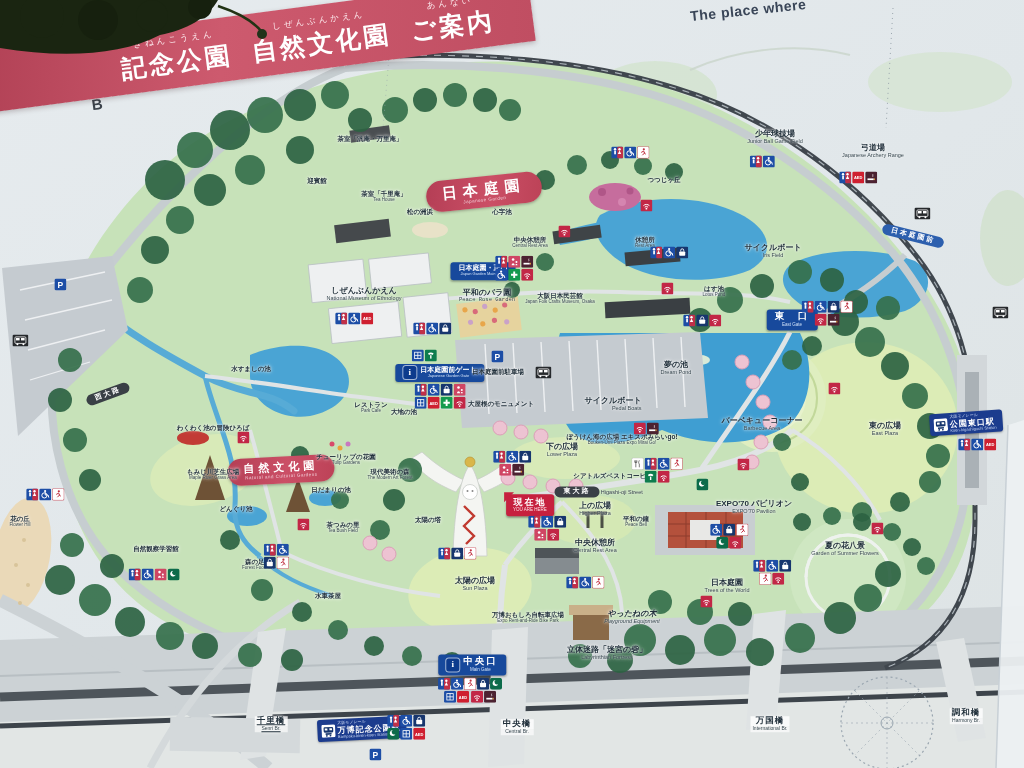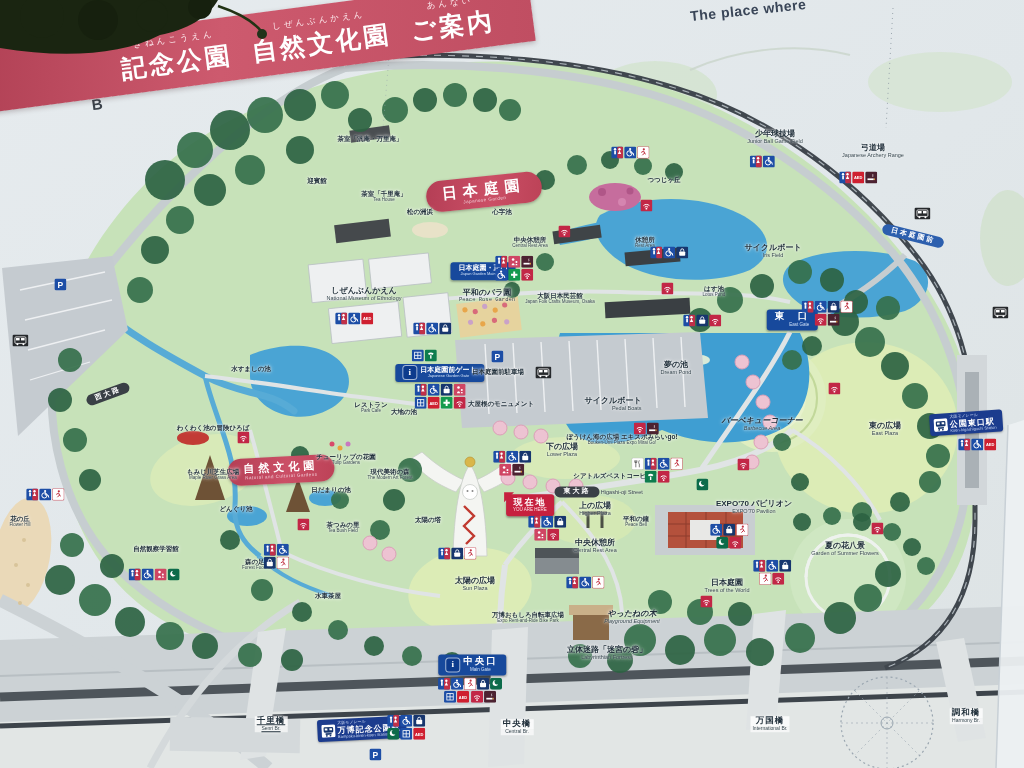--- a/index.html
+++ b/index.html
@@ -388,21 +388,21 @@
   <line x1="1008" y1="425" x2="996" y2="768" stroke="#c8d0d6" stroke-width="1.5"></line>
 </svg>
 
 <div id="labels">
       <div class="glet" style="left: 97px; top: 104px;">B</div>
       <div class="glet" style="left: 236px; top: 69px;">C</div>
       <div class="glet" style="left: 396px; top: 31px;">D</div>
       <div class="lbl park-red" style="left: 484px; top: 192px; transform: translate(-50%, -50%) rotate(-6deg);"><span><span class="jp">日本庭園</span><span class="en">Japanese Garden</span></span></div>
       <div class="lbl park-red sm" style="left: 281px; top: 470px; transform: translate(-50%, -50%) rotate(-3deg);"><span><span class="jp">自然文化園</span><span class="en">Natural and Cultural Gardens</span></span></div>
       <div class="lbl here" style="left: 530px; top: 505px;"><span><span class="jp">現在地</span><span class="en">YOU ARE HERE</span></span></div>
-      <div class="lbl gate" style="left: 792px; top: 320px; text-align: right;"><span><span class="jp">東　口</span><span class="en">East Gate</span></span></div>
+      <div class="lbl gate" style="left: 792px; top: 320px;"><span><span class="jp">東　口</span><span class="en">East Gate</span></span></div>
       <div class="lbl gate gate-i" style="left: 472px; top: 665px;">
         <span class="iico">i</span>
         <span>
           <span class="jp">中央口</span>
           <span class="en">Main Gate</span>
         </span>
       </div>
       <div class="lbl gate xs" style="left: 483px; top: 271px;"><span><span class="jp">日本庭園・正門</span><span class="en">Japan Garden Main Gate</span></span></div>
       <div class="lbl gate gate-i xs" style="left: 440px; top: 373px;">
         <span class="iico">i</span>
@@ -463,21 +463,21 @@
       <div class="lbl place" style="left: 364px; top: 294px;"><span><span class="jp">しぜんぶんかえん</span><span class="en">National Museum of Ethnology</span></span></div>
       <div class="lbl tiny" style="left: 317px; top: 181px;"><span><span class="jp">迎賓館</span></span></div>
       <div class="lbl tiny" style="left: 370px; top: 139px;"><span><span class="jp">茶室「汎庵・万里庵」</span></span></div>
       <div class="lbl tiny" style="left: 384px; top: 196px;"><span><span class="jp">茶室「千里庵」</span><span class="en">Tea House</span></span></div>
       <div class="lbl tiny" style="left: 420px; top: 212px;"><span><span class="jp">松の洲浜</span></span></div>
       <div class="lbl tiny" style="left: 501px; top: 404px;"><span><span class="jp">大屋根のモニュメント</span></span></div>
       <div class="lbl tiny" style="left: 498px; top: 372px;"><span><span class="jp">日本庭園前駐車場</span></span></div>
       <div class="lbl tiny" style="left: 371px; top: 407px;"><span><span class="jp">レストラン</span><span class="en">Park Cafe</span></span></div>
       <div class="lbl place" style="left: 676px; top: 368px;"><span><span class="jp">夢の池</span><span class="en">Dream Pond</span></span></div>
       <div class="lbl place" style="left: 613px; top: 404px; text-align: right;"><span><span class="jp">サイクルボート</span><span class="en">Pedal Boats</span></span></div>
-      <div class="lbl place" style="left: 762px; top: 424px; font-style: italic;"><span><span class="jp">バーベキューコーナー</span><span class="en">Barbecue Area</span></span></div>
+      <div class="lbl place" style="left: 762px; top: 424px;"><span><span class="jp">バーベキューコーナー</span><span class="en">Barbecue Area</span></span></div>
       <div class="lbl place" style="left: 885px; top: 429px;"><span><span class="jp">東の広場</span><span class="en">East Plaza</span></span></div>
       <div class="lbl place" style="left: 562px; top: 450px;"><span><span class="jp">下の広場</span><span class="en">Lower Plaza</span></span></div>
       <div class="lbl tiny" style="left: 622px; top: 439px;"><span><span class="jp">ぼうけん海の広場 エキスポみらいgo!</span><span class="en">Bouken-Umi Plaza Expo Mirai Go!</span></span></div>
       <div class="lbl tiny" style="left: 613px; top: 476px;"><span><span class="jp">シアトルズベストコーヒー</span></span></div>
       <div class="lbl place" style="left: 595px; top: 509px;"><span><span class="jp">上の広場</span><span class="en">Higher Plaza</span></span></div>
       <div class="lbl tiny" style="left: 636px; top: 521px;"><span><span class="jp">平和の鐘</span><span class="en">Peace Bell</span></span></div>
       <div class="lbl place" style="left: 595px; top: 546px;"><span><span class="jp">中央休憩所</span><span class="en">Central Rest Area</span></span></div>
       <div class="lbl tiny" style="left: 428px; top: 520px;"><span><span class="jp">太陽の塔</span></span></div>
       <div class="lbl place" style="left: 475px; top: 584px;"><span><span class="jp">太陽の広場</span><span class="en">Sun Plaza</span></span></div>
       <div class="lbl tiny" style="left: 528px; top: 617px;"><span><span class="jp">万博おもしろ自転車広場</span><span class="en">Expo Rent-and-Ride Bike Park</span></span></div>

